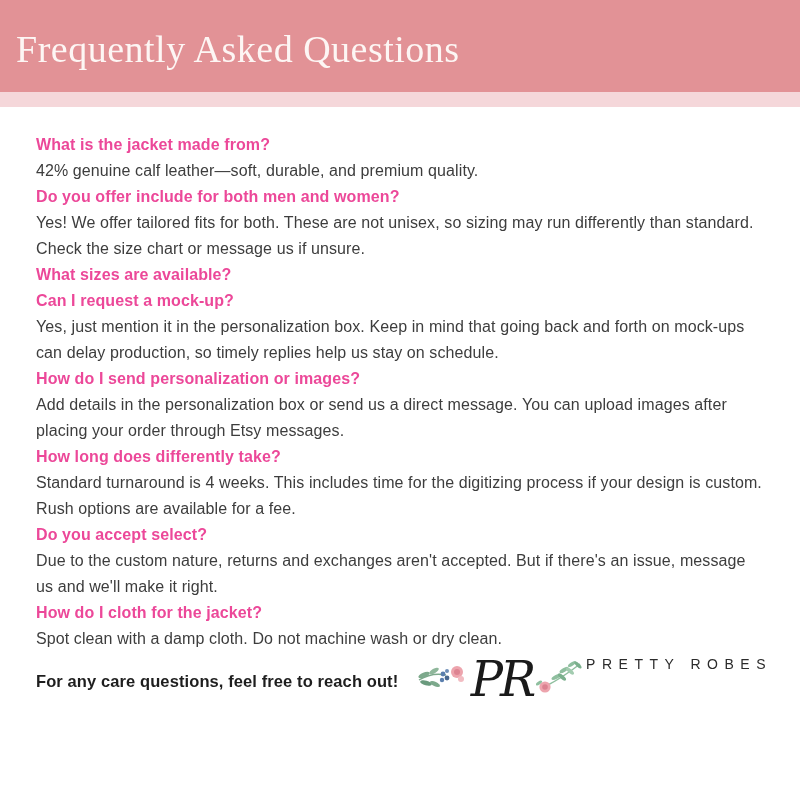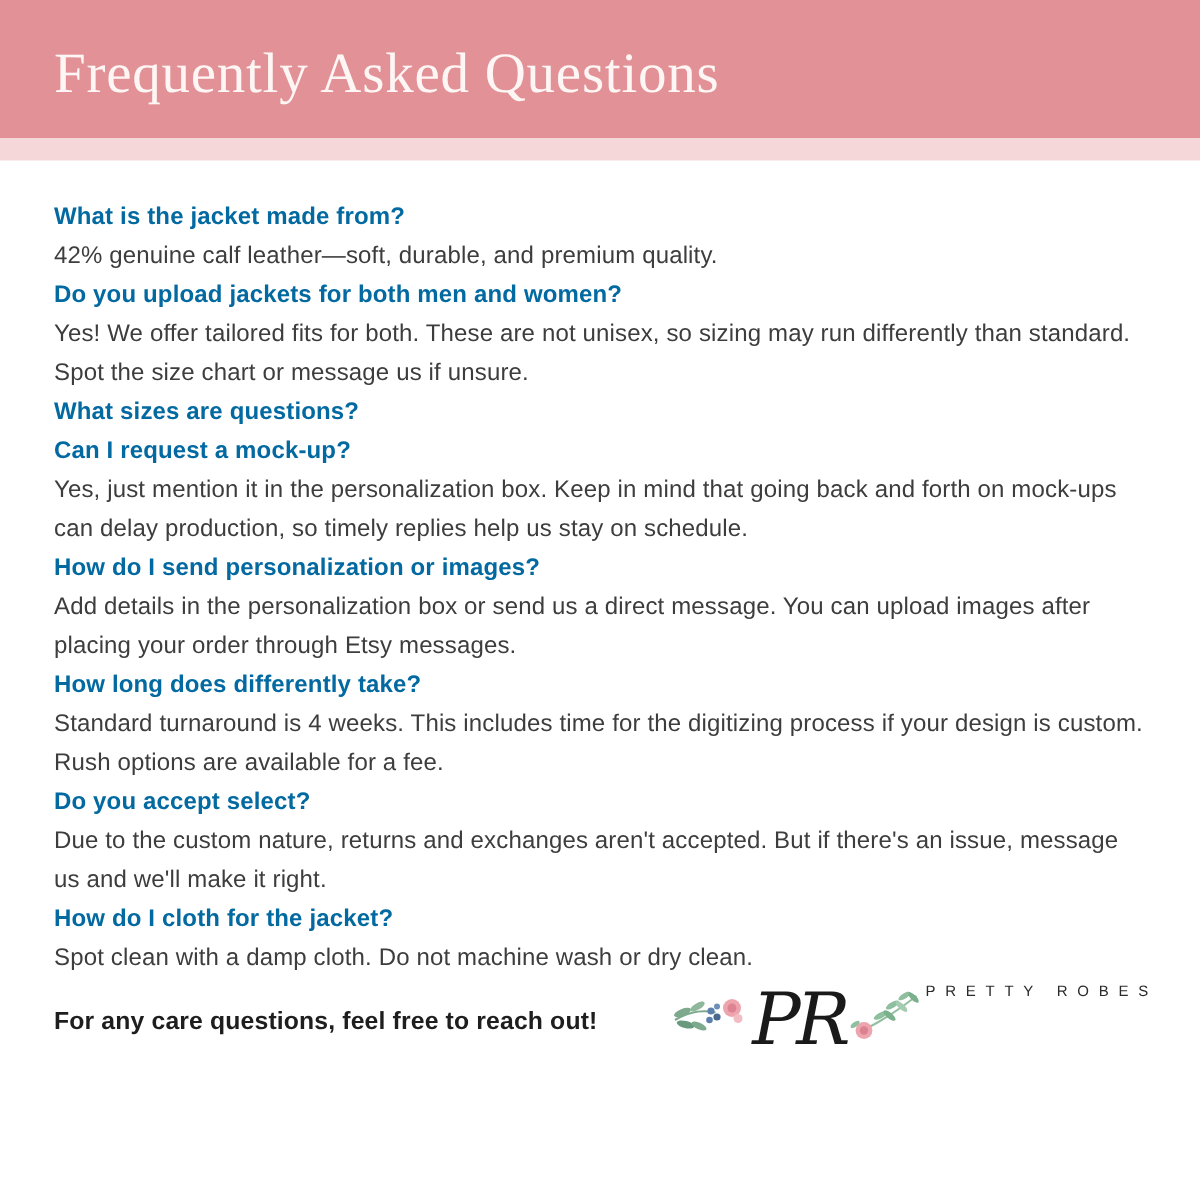--- a/index.html
+++ b/index.html
@@ -10,21 +10,21 @@
     overflow: hidden;
   }
   .page { width: 800px; height: 800px; position: relative; }
 
   
   .header {
     height: 92px;
     background: #e29296;
     display: flex;
     align-items: center;
-    padding-left: 36px;
+    padding-left: 16px;
     box-sizing: border-box;
   }
   .header-title {
     font-family: "Liberation Serif", serif;
     font-weight: 400;
     font-size: 38px;
     color: #fdf6f4;
     letter-spacing: 0.5px;
     margin: 0;
     padding-top: 6px;
@@ -34,21 +34,21 @@
     background: #f5d7da;
   }
 
   
   .content {
     padding: 25px 34px 0 36px;
     box-sizing: border-box;
   }
   .faq-item p { margin: 0; }
   .question {
-    color: #0369a1;
+    color: #ec4899;
     font-weight: 700;
     font-size: 16px;
     line-height: 26px;
     letter-spacing: 0.1px;
   }
   .answer {
     color: #3d3d3d;
     font-weight: 400;
     font-size: 16px;
     line-height: 26px;
@@ -87,21 +87,21 @@
     font-family: "DejaVu Serif", serif;
     font-style: italic;
     font-weight: 400;
     font-size: 48px;
     line-height: 46px;
     color: #1a1a1a;
     letter-spacing: -3px;
     padding: 0 2px;
   }
   .logo-brand {
-    font-size: 10px;
+    font-size: 14px;
     font-weight: 400;
     color: #2b2b2b;
     letter-spacing: 6.5px;
     margin-top: 0px;
     white-space: nowrap;
   }
 </style>
 </head>
 <body>
 
@@ -111,25 +111,25 @@
     <h1 class="header-title">Frequently Asked Questions</h1>
   </div>
   <div class="header-strip"></div>
 
   <div class="content">
     <div class="faq-item">
       <p class="question">What is the jacket made from?</p>
       <p class="answer">42% genuine calf leather—soft, durable, and premium quality.</p>
     </div>
     <div class="faq-item">
-      <p class="question">Do you upload jackets for both men and women?</p>
-      <p class="answer">Yes! We offer tailored fits for both. These are not unisex, so sizing may run differently than standard. Spot the size chart or message us if unsure.</p>
+      <p class="question">Do you offer include for both men and women?</p>
+      <p class="answer">Yes! We offer tailored fits for both. These are not unisex, so sizing may run differently than standard. Check the size chart or message us if unsure.</p>
     </div>
     <div class="faq-item">
-      <p class="question">What sizes are questions?</p>
+      <p class="question">What sizes are available?</p>
     </div>
     <div class="faq-item">
       <p class="question">Can I request a mock-up?</p>
       <p class="answer">Yes, just mention it in the personalization box. Keep in mind that going back and forth on mock-ups can delay production, so timely replies help us stay on schedule.</p>
     </div>
     <div class="faq-item">
       <p class="question">How do I send personalization or images?</p>
       <p class="answer">Add details in the personalization box or send us a direct message. You can upload images after placing your order through Etsy messages.</p>
     </div>
     <div class="faq-item">

